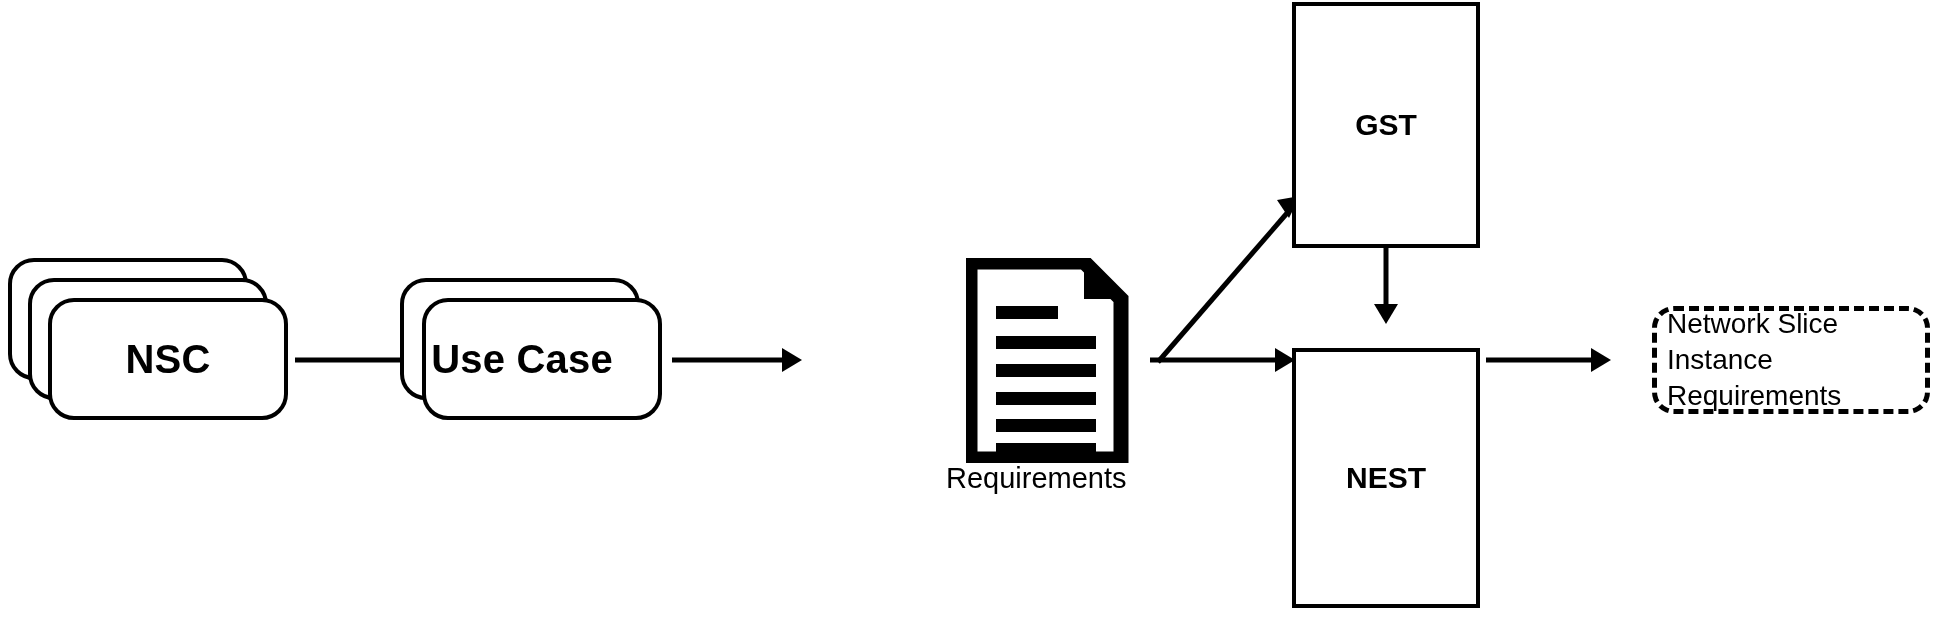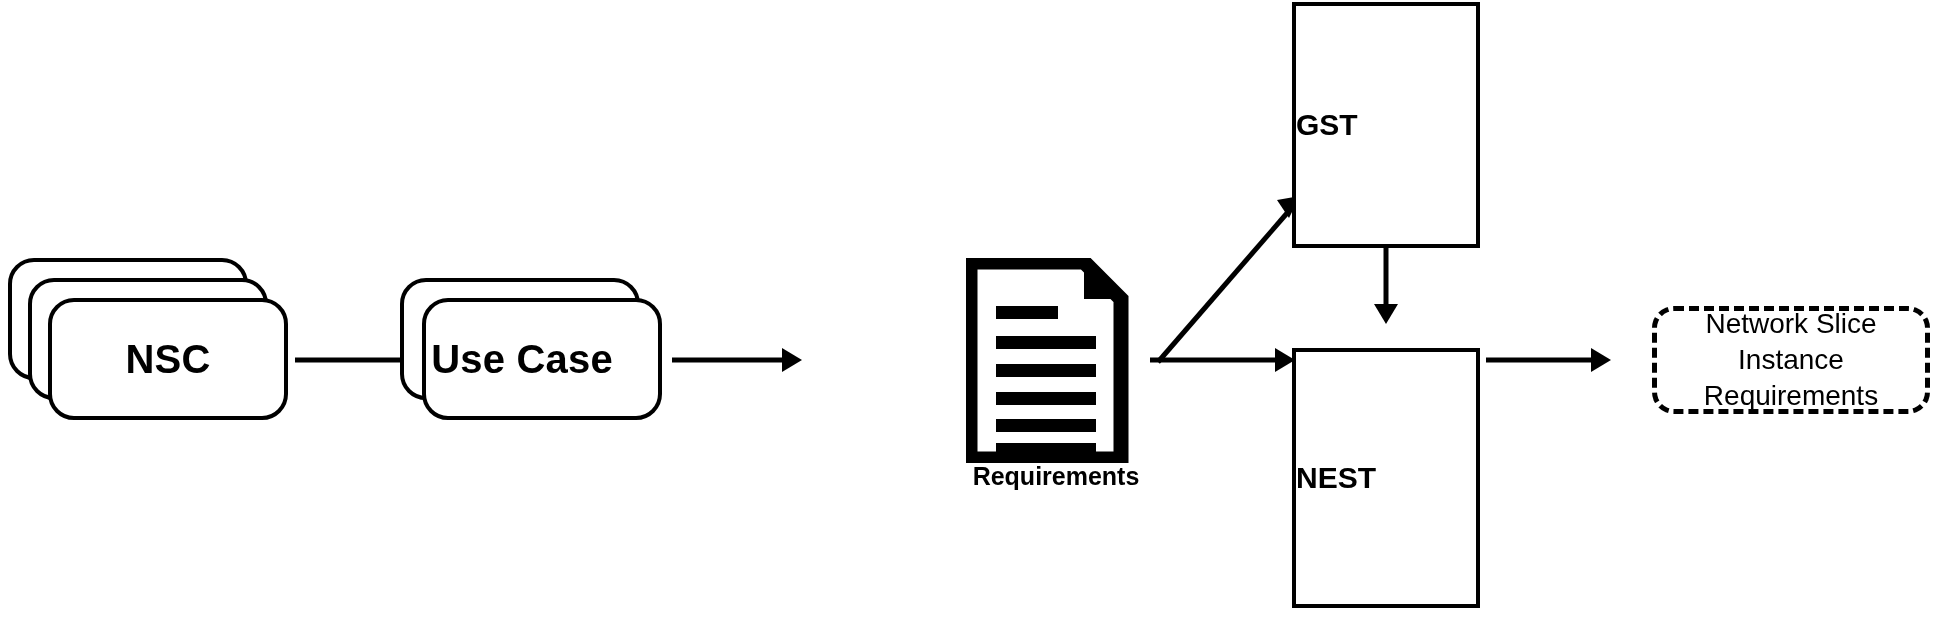--- a/index.html
+++ b/index.html
@@ -38,50 +38,50 @@
   }
 
   
   .plain-box{
     position:absolute;
     background:#ffffff;
     border:4px solid #000000;
     box-sizing:border-box;
     display:flex;
     align-items:center;
+    justify-content:center;
     font-size:30px;
     font-weight:700;
     color:#000000;
   }
 
   
   .dashed-box{
     position:absolute;
     background:#ffffff;
     border:5px dashed #000000;
     border-radius:22px;
     box-sizing:border-box;
     display:flex;
     align-items:center;
     justify-content:center;
-    text-align:center;
     font-size:28px;
     font-weight:400;
     color:#000000;
     line-height:1.28;
     padding:0 10px;
   }
 
   
   .doc-icon{position:absolute;}
   .doc-caption{
     position:absolute;
-    text-align:center;
-    font-size:25px;
-    font-weight:700;
+    text-align:left;
+    font-size:29px;
+    font-weight:400;
     color:#000000;
     white-space:nowrap;
   }
 
   
   .arrow-svg{position:absolute;overflow:visible;}
 </style>
 </head>
 <body>
 

